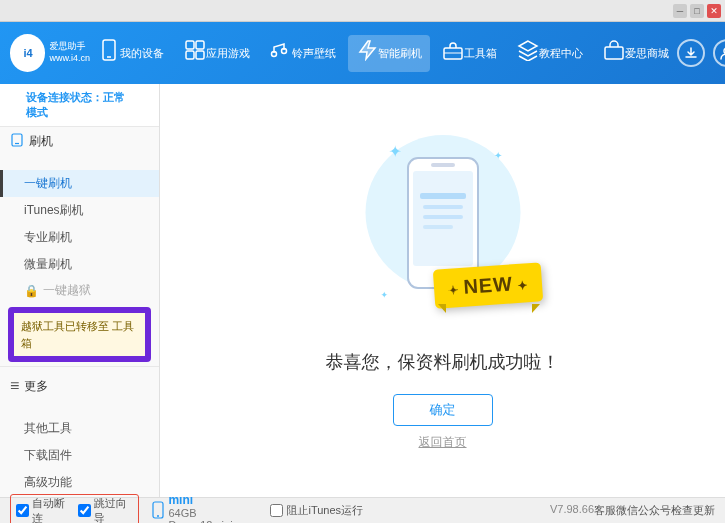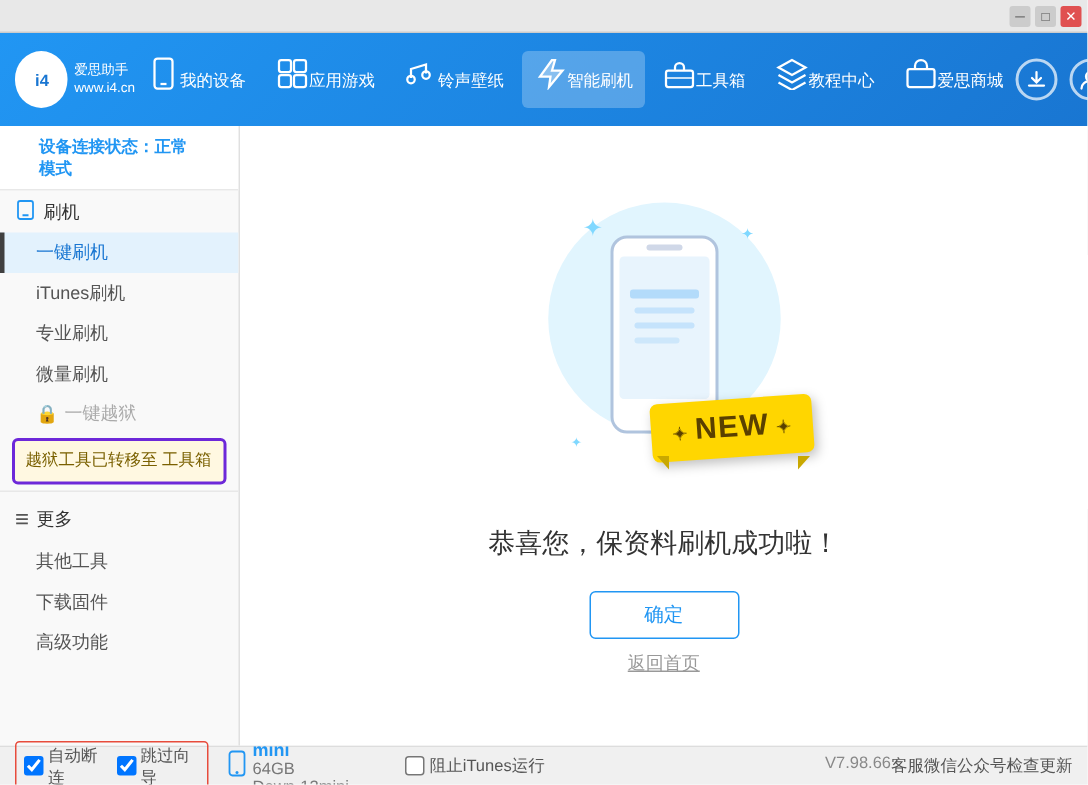--- a/index.html
+++ b/index.html
@@ -137,21 +137,21 @@
       font-size: 11px;
       color: #555;
       border-bottom: 1px solid #e8e8e8;
       background: white;
     }
     .status-bar-top span { color: #2196F3; font-weight: bold; }
 
     .sidebar-section-title {
       display: flex;
       align-items: center;
-      padding: 6px 10px 5px 10px;
+      padding: 6px 10px 20px 10px;
       font-size: 12px;
       color: #333;
       cursor: pointer;
     }
     .sidebar-section-icon {
       margin-right: 5px;
       font-size: 14px;
       color: #2196F3;
     }
     .sidebar-item {
@@ -172,21 +172,21 @@
       color: #aaa;
       font-size: 12px;
       display: flex;
       align-items: center;
       gap: 4px;
     }
     .note-box {
       margin: 4px 8px;
       padding: 5px 7px;
       background: #fff8e1;
-      border: 2px solid #6d28d9;
+      border: 6px solid #6d28d9;
       border-radius: 4px;
       font-size: 11px;
       color: #7a6000;
       line-height: 1.5;
     }
 
     .sidebar-divider {
       border: none;
       border-top: 1px solid #e8e8e8;
       margin: 4px 0;

